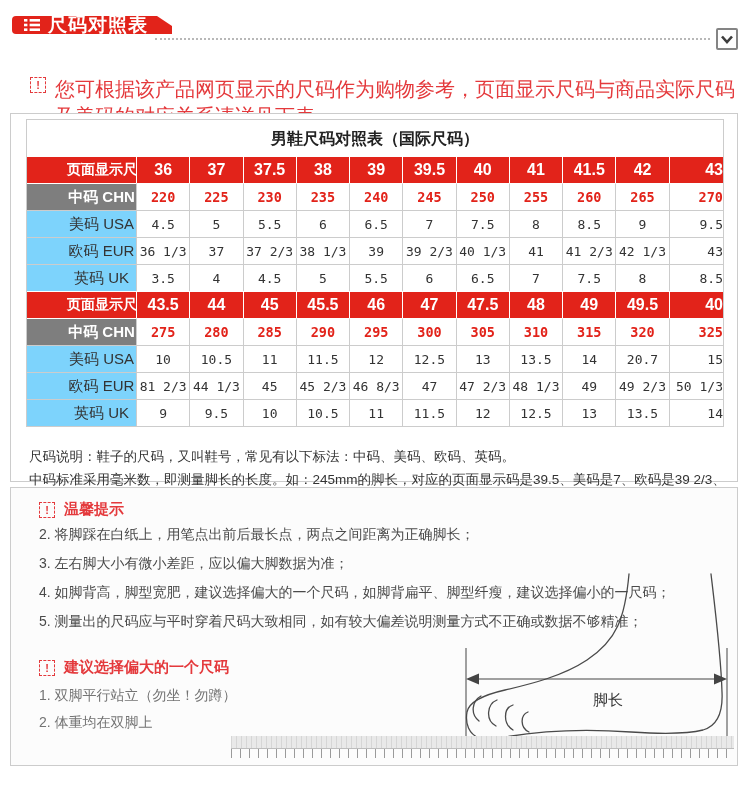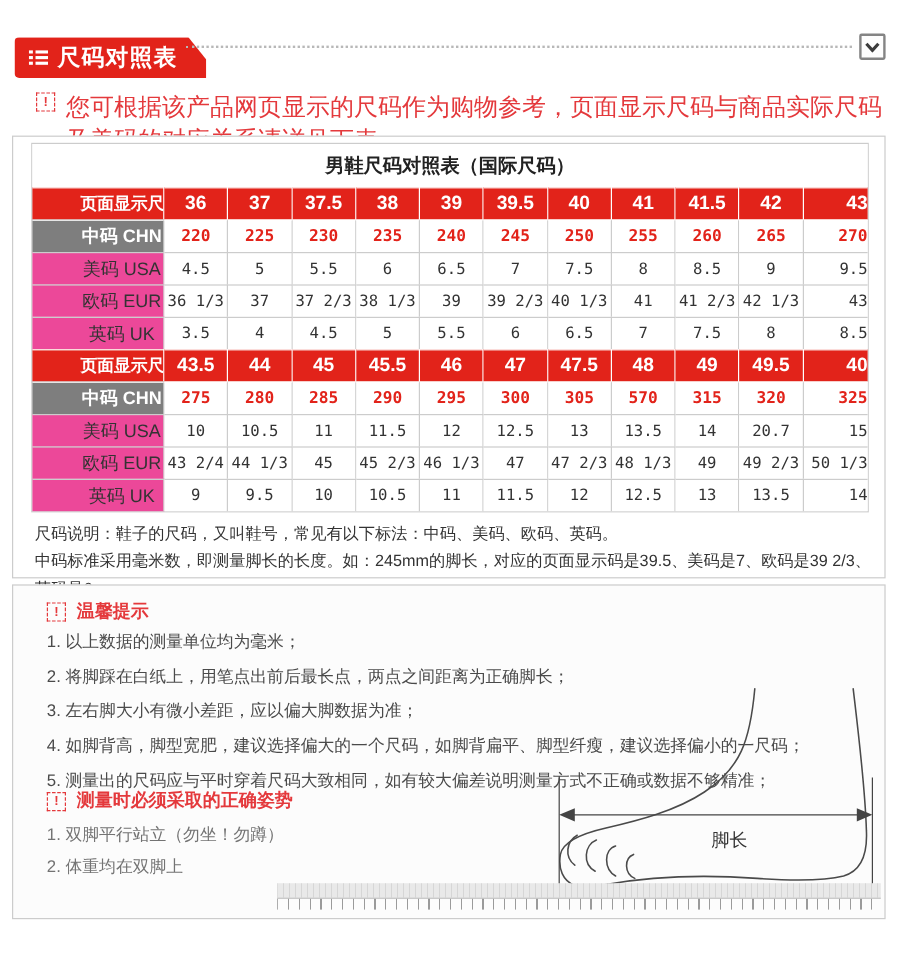--- a/index.html
+++ b/index.html
@@ -5,21 +5,21 @@
   * { box-sizing: border-box; margin: 0; padding: 0; }
   html,body { background:#fff; }
   body {
     width: 750px; height: 794px; position: relative;
     font-family: "Liberation Sans", sans-serif;
     color: #333; overflow: hidden;
   }
 
   
   .hdr-badge{
-    position:absolute; left:12px; top:31px; height:34px;
+    position:absolute; left:12px; top:16px; height:18px;
     background:#e2231a; color:#fff;
     display:flex; align-items:center; gap:8px;
     padding:0 24px 0 12px; border-radius:4px 0 0 4px;
     clip-path: polygon(0 0, calc(100% - 15px) 0, 100% 55%, 100% 100%, 0 100%);
   }
   .hdr-badge .t{ font-size:19px; font-weight:bold; letter-spacing:1px; }
   .hdr-dots{
     position:absolute; left:155px; right:40px; top:38px; height:0;
     border-top:2px dotted #b8b8b8;
   }
@@ -58,22 +58,22 @@
   table.size-table td:last-child{ border-right:none;text-align:right; }
   table.size-table td.lbl{ font-family:"Liberation Sans", sans-serif; font-size:15px;padding-left:40px; }
   tr.r-red td{
     background:#e2231a; color:#fff; border-right:1px solid #fff; border-top:1px solid #fff;
     font-family:"Liberation Sans", sans-serif; font-size:16px; font-weight:bold;
   }
   tr.r-red td:last-child{ border-right:none; }
   tr.r-red td.lbl{ font-size:14px; }
   tr.r-chn td{ color:#e2231a; font-weight:bold; font-size:13.5px; border-top:1px solid #fff; }
   tr.r-chn td.lbl{ background:#7e7e7e; color:#fff; font-weight:bold; }
-  tr.r-plain td.lbl{ background:#ec4899; color:#333; }
-  .table-notes{ position:absolute; left:18px; top:319px; width:700px;
+  tr.r-plain td.lbl{ background:#7dd3fc; color:#333; }
+  .table-notes{ position:absolute; left:18px; top:331px; width:700px;
     font-size:13.5px; color:#333; line-height:23px; }
 
   
   .bottom-box{
     position:absolute; left:10px; top:487px; width:728px; height:279px;
     border:1px solid #ccc; background:#fcfcfc;
   }
   .sec-head{ position:absolute; left:28px; display:flex; align-items:center; gap:9px; }
   .sec-head .ht{ color:#e4393c; font-size:15px; font-weight:bold;text-align:right; }
   .sec-head .excl-icon{ margin-top:0; }
@@ -219,46 +219,46 @@
           </tr>
           <tr class="r-chn">
             <td class="lbl">中码 CHN</td>
             <td>275</td>
             <td>280</td>
             <td>285</td>
             <td>290</td>
             <td>295</td>
             <td>300</td>
             <td>305</td>
-            <td>570</td>
+            <td>310</td>
             <td>315</td>
             <td>320</td>
             <td>325</td>
           </tr>
           <tr class="r-plain">
             <td class="lbl">美码 USA</td>
             <td>10</td>
             <td>10.5</td>
             <td>11</td>
             <td>11.5</td>
             <td>12</td>
             <td>12.5</td>
             <td>13</td>
             <td>13.5</td>
             <td>14</td>
             <td>20.7</td>
             <td>15</td>
           </tr>
           <tr class="r-plain">
             <td class="lbl">欧码 EUR</td>
-            <td>43 2/4</td>
+            <td>81 2/3</td>
             <td>44 1/3</td>
             <td>45</td>
             <td>45 2/3</td>
-            <td>46 1/3</td>
+            <td>46 8/3</td>
             <td>47</td>
             <td>47 2/3</td>
             <td>48 1/3</td>
             <td>49</td>
             <td>49 2/3</td>
             <td>50 1/3</td>
           </tr>
           <tr class="r-plain">
             <td class="lbl">英码 UK</td>
             <td>9</td>
@@ -282,30 +282,29 @@
   </div>
 </div>
 
 <div class="bottom-box">
 
   <div class="sec-head" id="tips-head">
     <span class="excl-icon">!</span>
     <span class="ht">温馨提示</span>
   </div>
   <ul class="plain-list" id="tips-list">
-      <li>1. 以上数据的测量单位均为毫米；</li>
       <li>2. 将脚踩在白纸上，用笔点出前后最长点，两点之间距离为正确脚长；</li>
       <li>3. 左右脚大小有微小差距，应以偏大脚数据为准；</li>
       <li>4. 如脚背高，脚型宽肥，建议选择偏大的一个尺码，如脚背扁平、脚型纤瘦，建议选择偏小的一尺码；</li>
       <li>5. 测量出的尺码应与平时穿着尺码大致相同，如有较大偏差说明测量方式不正确或数据不够精准；</li>
     </ul>
 
   <div class="sec-head" id="posture-head">
     <span class="excl-icon">!</span>
-    <span class="ht">测量时必须采取的正确姿势</span>
+    <span class="ht">建议选择偏大的一个尺码</span>
   </div>
   <ul class="plain-list" id="posture-list">
       <li>1. 双脚平行站立（勿坐！勿蹲）</li>
       <li>2. 体重均在双脚上</li>
     </ul>
 
   <svg class="diagram-svg" width="728" height="277" viewBox="0 0 728 277">
     <g stroke="#4a4a4a" fill="none" stroke-width="1.3" stroke-linecap="round">
       <path d="M618,86 C614,130 606,152 576,172 C552,188 520,196 494,202 C472,207 458,214 456,224 C454,236 458,246 468,250 C476,253 486,251 494,249 C540,241 580,241 620,244 C650,246 676,246 692,242 C706,238 712,224 711,204 C710,168 704,120 700,86"></path>
       <path d="M470,208 c-9,5 -11,18 -2,25 M486,212 c-10,4 -12,20 -1,26 M502,217 c-10,3 -10,19 0,25 M517,224 c-8,3 -8,16 1,20"></path>

